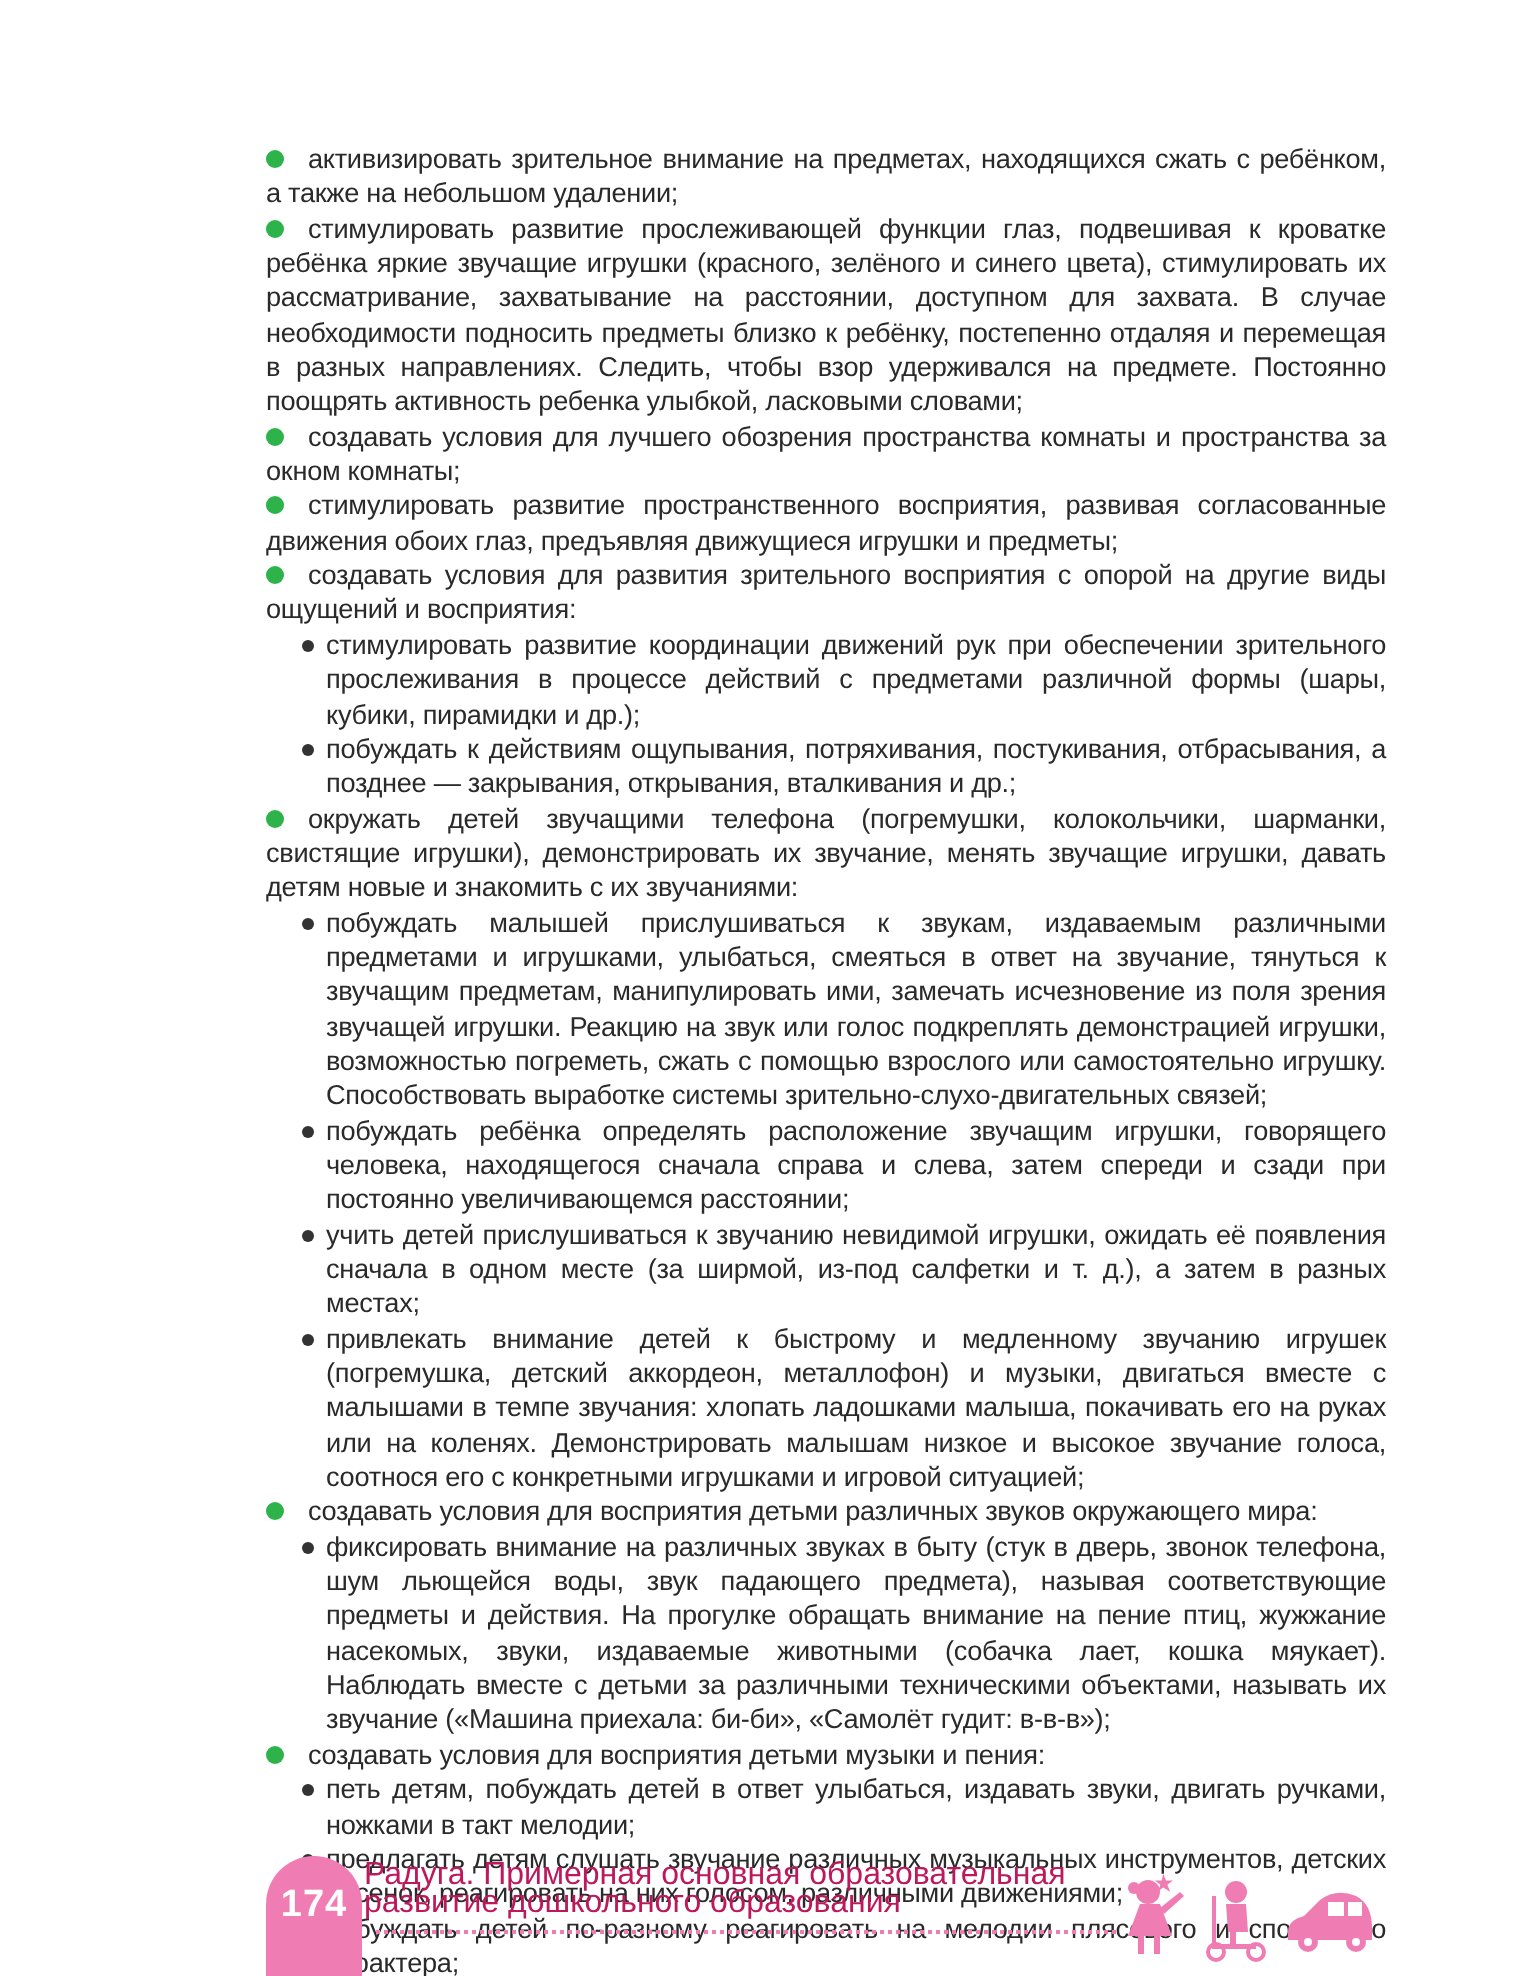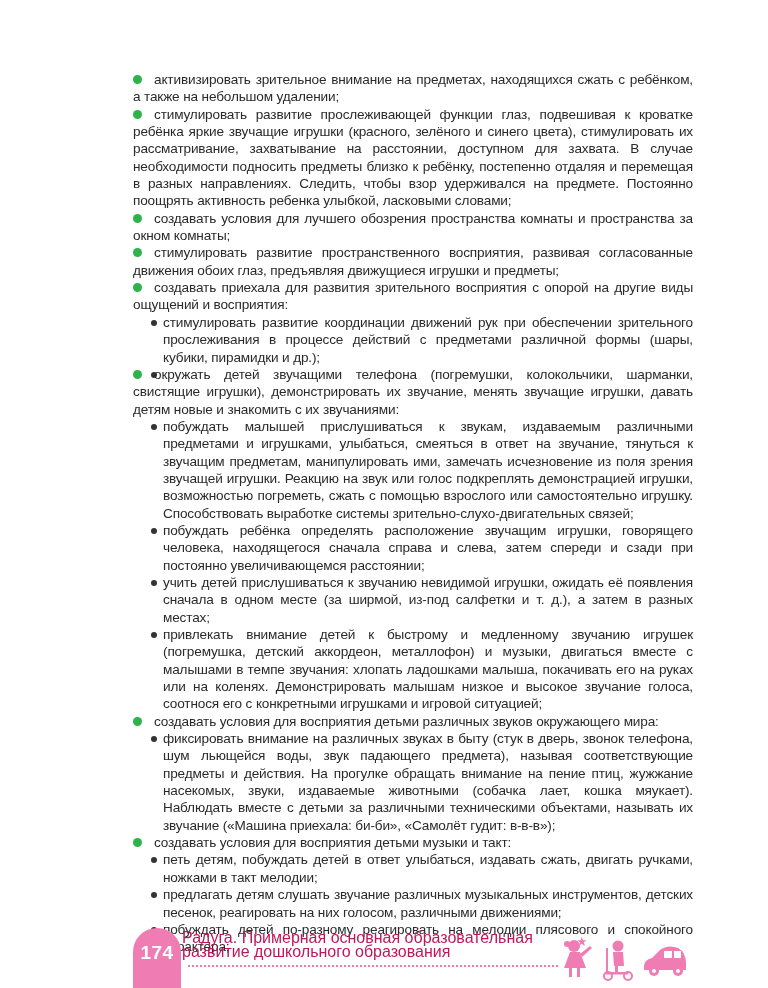--- a/index.html
+++ b/index.html
@@ -23,32 +23,32 @@
   .figs { position:absolute; left:560px; top:18px; width:140px; height:46px; }
 </style>
 </head>
 <body>
 
 <div class="content" id="content">
     <div class="item lvl1"><span class="bullet" style="background: rgb(45, 179, 74);"></span><span>активизировать зрительное внимание на предметах, находящихся сжать с ребёнком, а также на небольшом удалении;</span></div>
     <div class="item lvl1"><span class="bullet" style="background: rgb(45, 179, 74);"></span><span>стимулировать развитие прослеживающей функции глаз, подвешивая к кроватке ребёнка яркие звучащие игрушки (красного, зелёного и синего цвета), стимулировать их рассматривание, захватывание на расстоянии, доступном для захвата. В случае необходимости подносить предметы близко к ребёнку, постепенно отдаляя и перемещая в разных направлениях. Следить, чтобы взор удерживался на предмете. Постоянно поощрять активность ребенка улыбкой, ласковыми словами;</span></div>
     <div class="item lvl1"><span class="bullet" style="background: rgb(45, 179, 74);"></span><span>создавать условия для лучшего обозрения пространства комнаты и пространства за окном комнаты;</span></div>
     <div class="item lvl1"><span class="bullet" style="background: rgb(45, 179, 74);"></span><span>стимулировать развитие пространственного восприятия, развивая согласованные движения обоих глаз, предъявляя движущиеся игрушки и предметы;</span></div>
-    <div class="item lvl1"><span class="bullet" style="background: rgb(45, 179, 74);"></span><span>создавать приехала для развития зрительного восприятия с опорой на другие виды ощущений и восприятия:</span></div>
+    <div class="item lvl1"><span class="bullet" style="background: rgb(45, 179, 74);"></span><span>создавать условия для развития зрительного восприятия с опорой на другие виды ощущений и восприятия:</span></div>
     <div class="item lvl2"><span class="bullet"></span><span>стимулировать развитие координации движений рук при обеспечении зрительного прослеживания в процессе действий с предметами различной формы (шары, кубики, пирамидки и др.);</span></div>
-    <div class="item lvl2"><span class="bullet"></span></div>
+    <div class="item lvl2"><span class="bullet"></span><span>побуждать к действиям ощупывания, потряхивания, постукивания, отбрасывания, а позднее — закрывания, открывания, вталкивания и др.;</span></div>
     <div class="item lvl1"><span class="bullet" style="background: rgb(45, 179, 74);"></span><span>окружать детей звучащими телефона (погремушки, колокольчики, шарманки, свистящие игрушки), демонстрировать их звучание, менять звучащие игрушки, давать детям новые и знакомить с их звучаниями:</span></div>
     <div class="item lvl2"><span class="bullet"></span><span>побуждать малышей прислушиваться к звукам, издаваемым различными предметами и игрушками, улыбаться, смеяться в ответ на звучание, тянуться к звучащим предметам, манипулировать ими, замечать исчезновение из поля зрения звучащей игрушки. Реакцию на звук или голос подкреплять демонстрацией игрушки, возможностью погреметь, сжать с помощью взрослого или самостоятельно игрушку. Способствовать выработке системы зрительно-слухо-двигательных связей;</span></div>
     <div class="item lvl2"><span class="bullet"></span><span>побуждать ребёнка определять расположение звучащим игрушки, говорящего человека, находящегося сначала справа и слева, затем спереди и сзади при постоянно увеличивающемся расстоянии;</span></div>
     <div class="item lvl2"><span class="bullet"></span><span>учить детей прислушиваться к звучанию невидимой игрушки, ожидать её появления сначала в одном месте (за ширмой, из-под салфетки и т. д.), а затем в разных местах;</span></div>
     <div class="item lvl2"><span class="bullet"></span><span>привлекать внимание детей к быстрому и медленному звучанию игрушек (погремушка, детский аккордеон, металлофон) и музыки, двигаться вместе с малышами в темпе звучания: хлопать ладошками малыша, покачивать его на руках или на коленях. Демонстрировать малышам низкое и высокое звучание голоса, соотнося его с конкретными игрушками и игровой ситуацией;</span></div>
     <div class="item lvl1"><span class="bullet" style="background: rgb(45, 179, 74);"></span><span>создавать условия для восприятия детьми различных звуков окружающего мира:</span></div>
     <div class="item lvl2"><span class="bullet"></span><span>фиксировать внимание на различных звуках в быту (стук в дверь, звонок телефона, шум льющейся воды, звук падающего предмета), называя соответствующие предметы и действия. На прогулке обращать внимание на пение птиц, жужжание насекомых, звуки, издаваемые животными (собачка лает, кошка мяукает). Наблюдать вместе с детьми за различными техническими объектами, называть их звучание («Машина приехала: би-би», «Самолёт гудит: в-в-в»);</span></div>
-    <div class="item lvl1"><span class="bullet" style="background: rgb(45, 179, 74);"></span><span>создавать условия для восприятия детьми музыки и такт:</span></div>
-    <div class="item lvl2"><span class="bullet"></span><span>петь детям, побуждать детей в ответ улыбаться, издавать сжать, двигать ручками, ножками в такт мелодии;</span></div>
+    <div class="item lvl1"><span class="bullet" style="background: rgb(45, 179, 74);"></span><span>создавать условия для восприятия детьми музыки и пения:</span></div>
+    <div class="item lvl2"><span class="bullet"></span><span>петь детям, побуждать детей в ответ улыбаться, издавать звуки, двигать ручками, ножками в такт мелодии;</span></div>
     <div class="item lvl2"><span class="bullet"></span><span>предлагать детям слушать звучание различных музыкальных инструментов, детских песенок, реагировать на них голосом, различными движениями;</span></div>
     <div class="item lvl2"><span class="bullet"></span><span>побуждать детей по-разному реагировать на мелодии плясового и спокойного характера;</span></div>
   </div>
 
 <div class="footer">
   <div class="badge"></div>
   <div class="badge-num">174</div>
   <div class="footer-title">
     <div>Радуга. Примерная основная образовательная</div>
     <div>развитие дошкольного образования</div>

